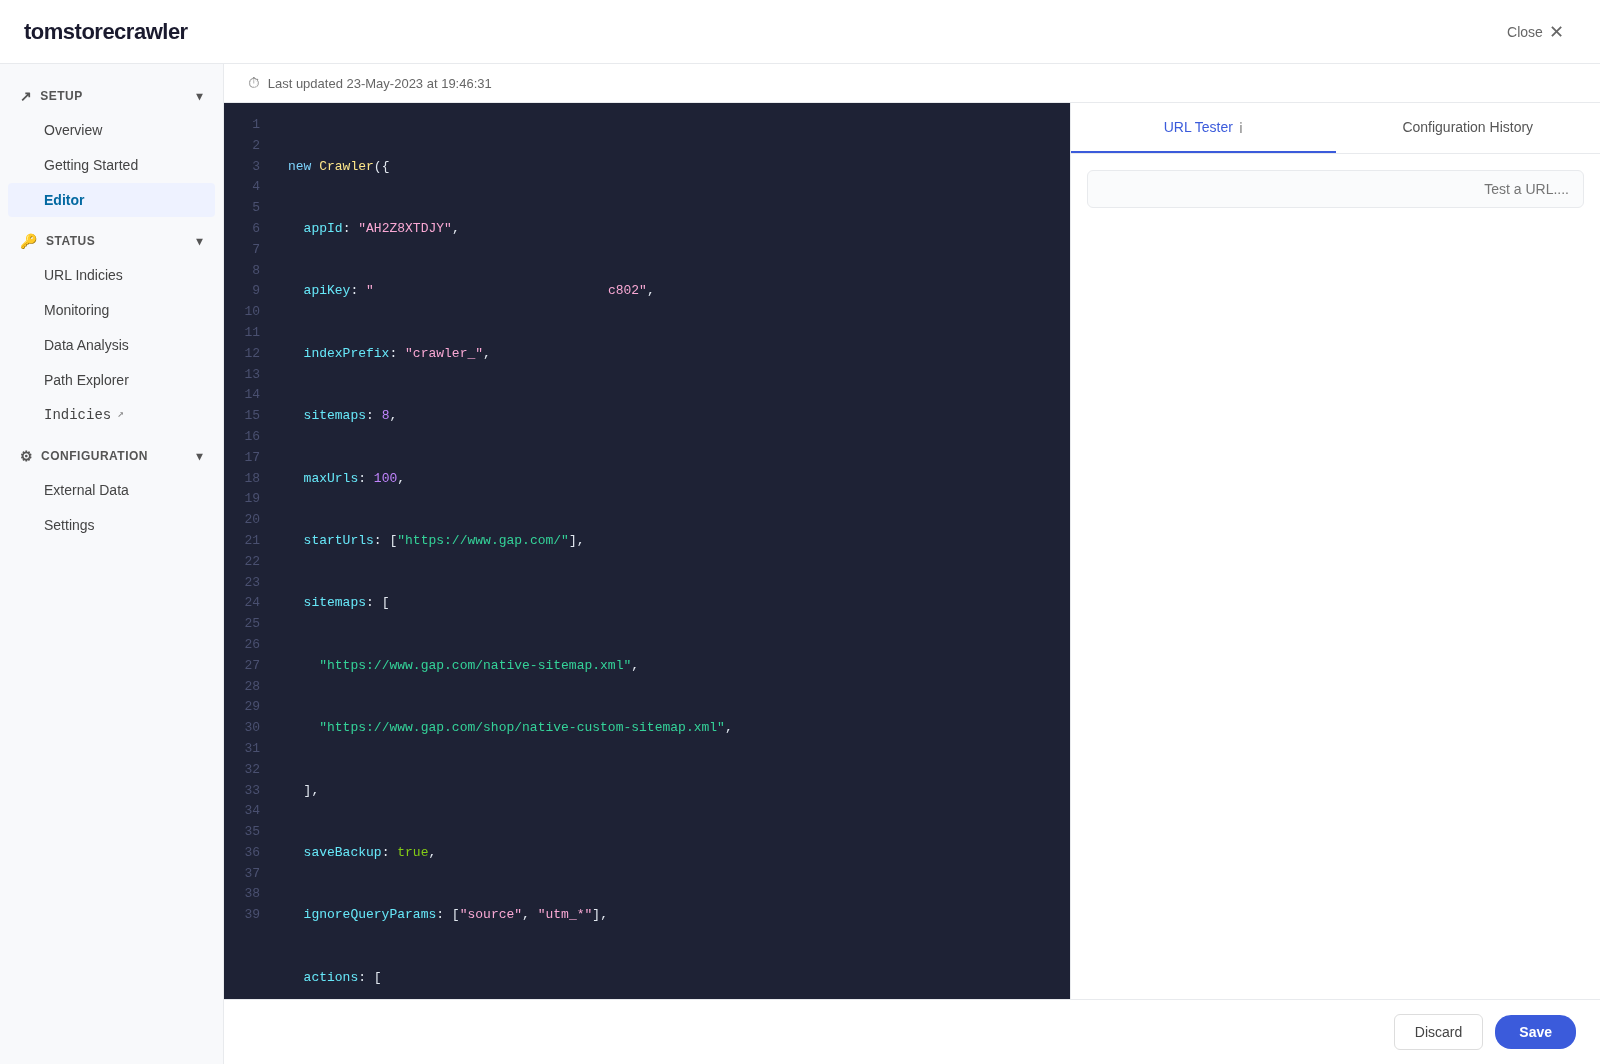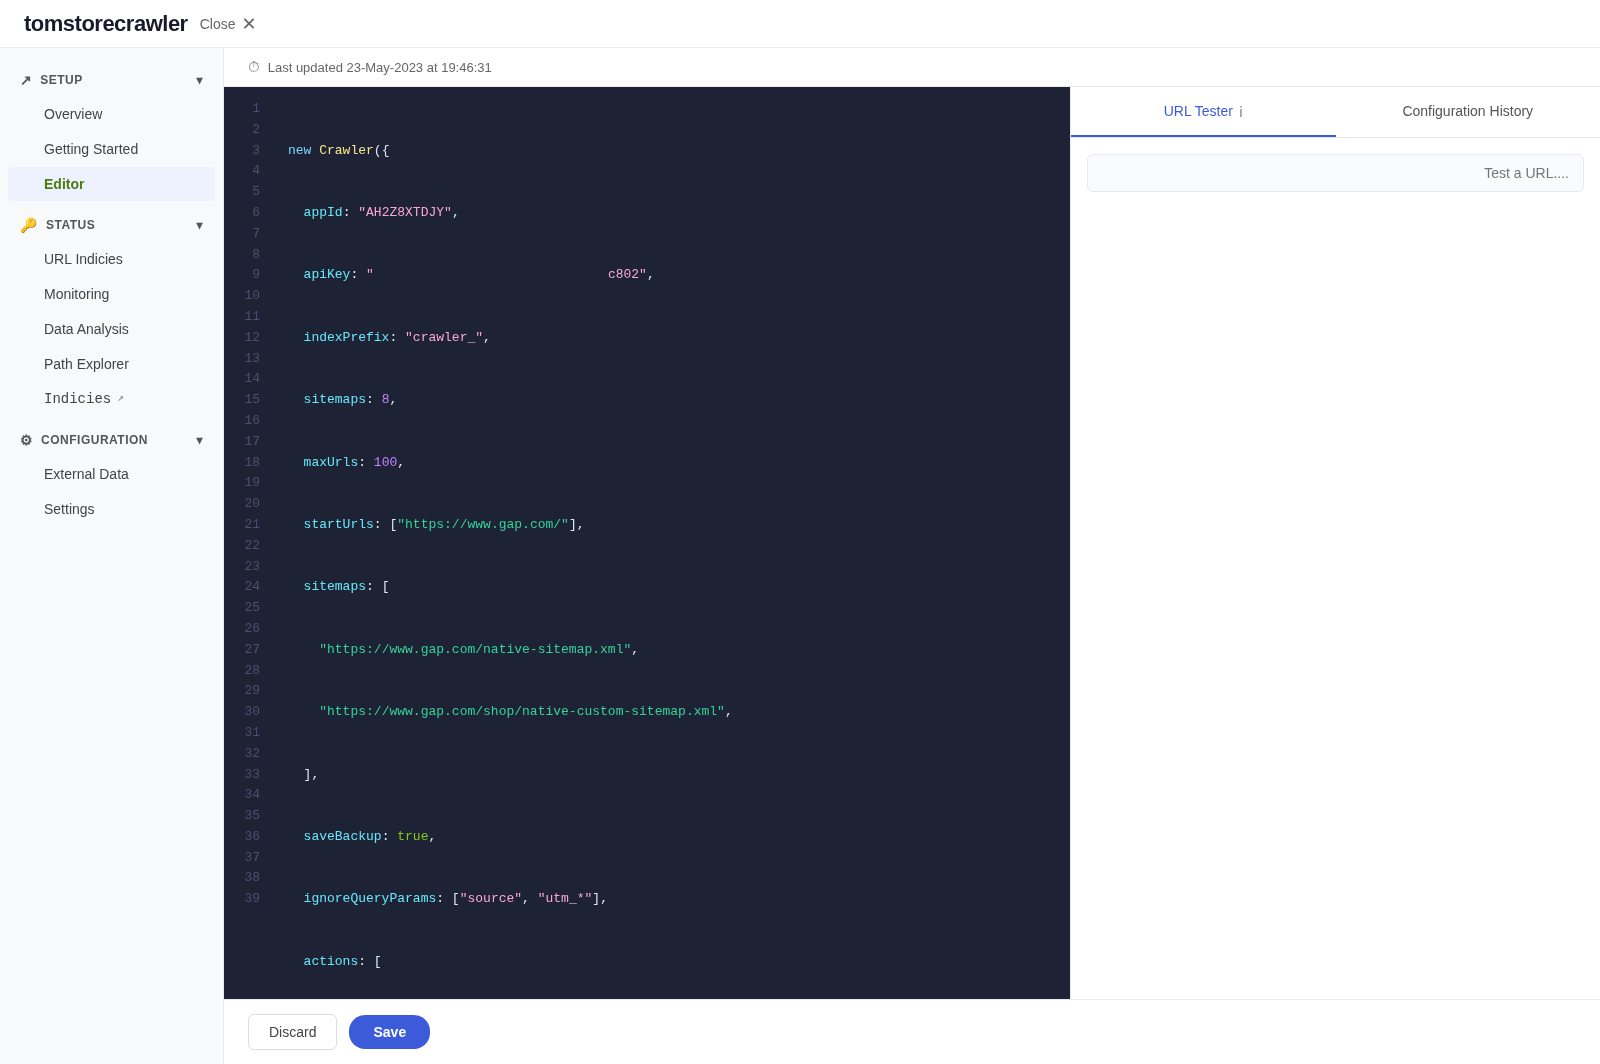--- a/index.html
+++ b/index.html
@@ -1,36 +1,36 @@
 <!DOCTYPE html>
 <html><head>
   <meta charset="utf-8">
   <style>
     * { box-sizing: border-box; margin: 0; padding: 0; }
     body { font-family: -apple-system, BlinkMacSystemFont, 'Segoe UI', sans-serif; background: #f0f2f5; height: 1064px; overflow: hidden; }
 
     .app-container { display: flex; flex-direction: column; height: 1064px; background: #fff; }
 
     
-    .header { display: flex; align-items: center; justify-content: flex-start; padding: 0 24px; height: 48px; background: #fff; border-bottom: 1px solid #e8eaed; }
+    .header { display: flex; align-items: center; justify-content: space-between; padding: 0 24px; height: 64px; background: #fff; border-bottom: 1px solid #e8eaed; }
     .header-logo { font-size: 22px; font-weight: 700; color: #1a1a2e; letter-spacing: -0.5px; }
     .header-actions { display: flex; align-items: center; gap: 8px; }
     .close-btn { display: flex; align-items: center; gap: 6px; padding: 6px 12px; border: none; background: none; color: #666; font-size: 14px; cursor: pointer; }
     .close-icon { font-size: 18px; color: #666; }
 
     
     .main-layout { display: flex; flex: 1; overflow: hidden; }
 
     
     .sidebar { width: 224px; background: #f8f9fb; border-right: 1px solid #e8eaed; padding: 16px 0; overflow-y: auto; flex-shrink: 0; }
     .sidebar-section { margin-bottom: 8px; }
     .sidebar-section-header { display: flex; align-items: center; gap: 8px; padding: 8px 20px; font-size: 12px; font-weight: 600; color: #555; text-transform: uppercase; letter-spacing: 0.5px; cursor: pointer; }
     .sidebar-section-header .icon { font-size: 14px; }
     .sidebar-item { padding: 9px 20px 9px 36px; font-size: 14px; color: #444; cursor: pointer; border-radius: 4px; margin: 1px 8px; }
-    .sidebar-item.active { color: #4d7c0f; font-weight: 600; background: #eef2ff; }
+    .sidebar-item.active { color: #0369a1; font-weight: 600; background: #eef2ff; }
     .sidebar-item.has-external { display: flex; align-items: flex-start; gap: 6px; font-family: Liberation Mono, monospace; }
     .external-icon { font-size: 11px; color: #888; }
 
     
     .content-area { flex: 1; display: flex; flex-direction: column; overflow: hidden; }
 
     
     .status-bar { display: flex; align-items: center; gap: 8px; padding: 10px 24px; background: #fff; border-bottom: 1px solid #e8eaed; font-size: 13px; color: #666; }
     .status-icon { font-size: 15px; color: #888; }
 
@@ -58,21 +58,21 @@
     
     .right-panel { width: 530px; background: #fff; border-left: 1px solid #e8eaed; display: flex; flex-direction: column; flex-shrink: 0; }
     .panel-tabs { display: flex; border-bottom: 1px solid #e8eaed; }
     .panel-tab { flex: 1; padding: 14px 22px; font-size: 14px; color: #555; cursor: pointer; text-align: center; border-bottom: 2px solid transparent; display: flex; align-items: center; justify-content: center; gap: 6px; }
     .panel-tab.active { color: #3b5bdb; border-bottom: 2px solid #3b5bdb; font-weight: 500; }
     .panel-tab-icon { font-size: 15px; color: #888; }
     .panel-content { flex: 1; padding: 16px; }
     .url-input { width: 100%; padding: 10px 14px; border: 1px solid #e8eaed; border-radius: 6px; font-size: 14px; color: #aaa; outline: none; background: #fafbfc; text-align: right; }
 
     
-    .bottom-bar { display: flex; justify-content: flex-start; align-items: center; gap: 12px; padding: 14px 24px; border-top: 1px solid #e8eaed; background: #fff; }
+    .bottom-bar { display: flex; justify-content: flex-end; align-items: center; gap: 12px; padding: 14px 24px; border-top: 1px solid #e8eaed; background: #fff; }
     .btn-discard { padding: 9px 20px; border: 1px solid #ddd; border-radius: 6px; background: #fff; color: #444; font-size: 14px; cursor: pointer; }
     .btn-save { padding: 9px 24px; border: none; border-radius: 16px; background: #3b5bdb; color: #fff; font-size: 14px; font-weight: 600; cursor: pointer; }
   </style>
 </head>
 <body>
 
 <div class="app-container">
 
   <div class="header">
     <span class="header-logo">tomstorecrawler</span>

